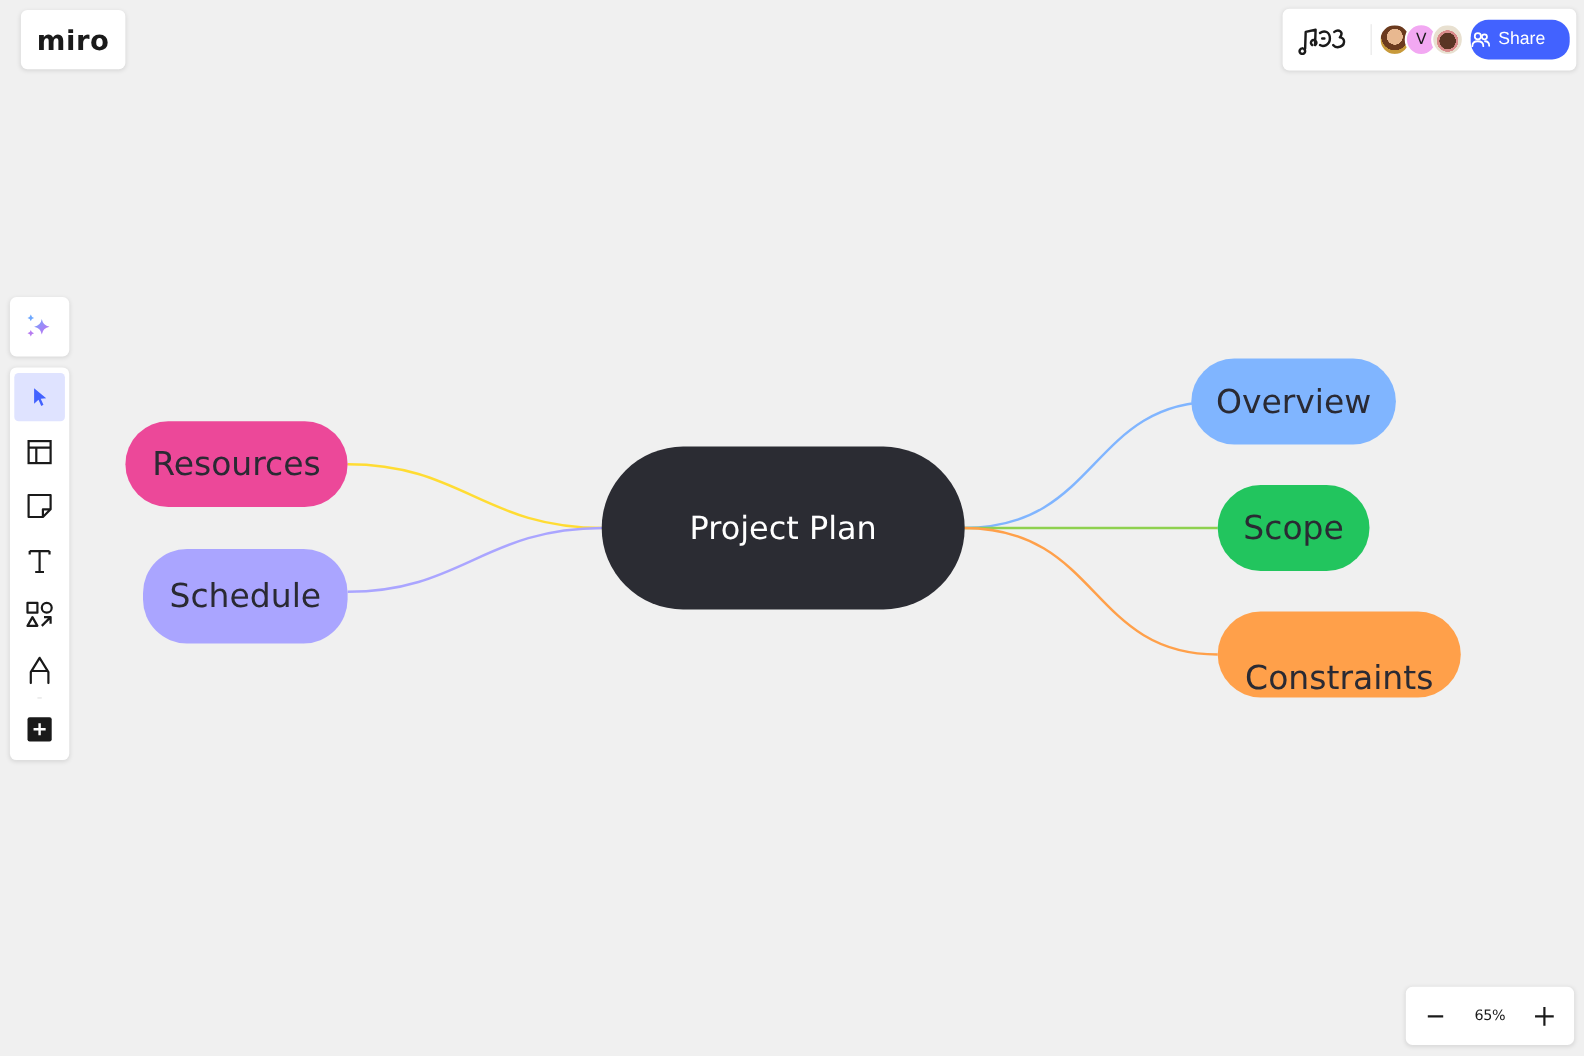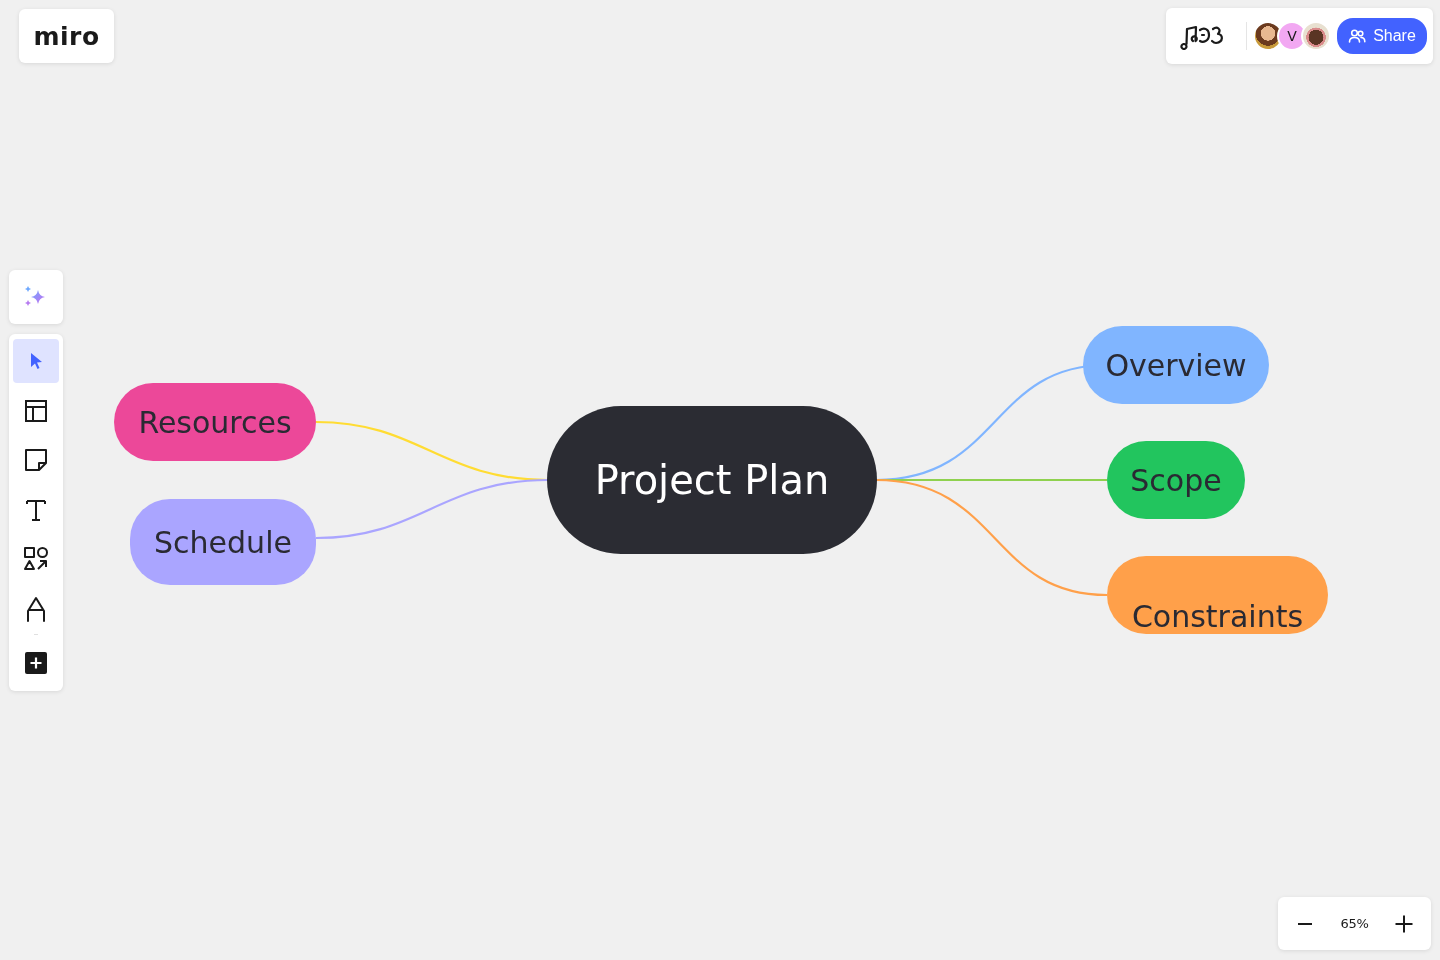--- a/index.html
+++ b/index.html
@@ -25,42 +25,42 @@
   .reactions { width: 80px; height: 100%; display:flex; align-items:center; justify-content:center; }
   .divider-v { width: 1px; height: 28px; background: #e5e5e5; }
   .avatars { display:flex; align-items:center; margin-left: 6px; }
   .avatar { width: 30px; height: 30px; border-radius: 50%; border: 2px solid #fff; margin-left: -6px; display:flex; align-items:center; justify-content:center; font-size: 14px; }
   .avatar:first-child { margin-left: 0; }
   .av1 { background: radial-gradient(circle at 50% 40%, #e8b890 0 35%, #6b3a1e 36% 60%, #c89a3a 61%); }
   .av2 { background: #f2a8f2; color:#1a1a1a; font-family: "DejaVu Sans", sans-serif; }
   .av3 { background: radial-gradient(circle at 50% 55%, #5a3524 0 38%, #d98b8b 39% 50%, #e8e0d0 51%); }
   .share-btn {
     margin-left: 6px; width: 90px; height: 36px; background: #4262ff; color: #fff; border-radius: 16px;
-    display:flex; align-items:center; justify-content:center; gap: 7px; font-size: 16px; cursor: pointer;
+    display:flex; align-items:center; justify-content:flex-start; gap: 7px; font-size: 16px; cursor: pointer;
   }
 
   
   .ai-panel { left: 9px; top: 270px; width: 54px; height: 54px; display:flex; align-items:center; justify-content:center; }
   .tools-panel { left: 9px; top: 334px; width: 54px; height: 357px; padding-top: 5px; display:flex; flex-direction:column; align-items:center; }
   .tool { width: 46px; height: 44px; border-radius: 4px; display:flex; align-items:center; justify-content:center; margin-bottom: 5.5px; cursor:pointer; }
   .tool.active { background: #dfe3ff; }
   .tool-sep { width: 4px; height: 1px; background:#e0e0e0; margin: -2px 0 6px 0; }
 
   
   .zoom-panel { left: 1278px; top: 897px; width: 153px; height: 53px; display:flex; align-items:center; justify-content:space-between; padding: 0 14px; }
   .zoom-btn { width: 26px; height: 26px; display:flex; align-items:center; justify-content:center; cursor:pointer; }
   .zoom-level { font-size: 13px; color: #1a1a1a; font-family: "DejaVu Sans", sans-serif; letter-spacing: -0.3px; }
 
   
   svg.connectors { position:absolute; left:0; top:0; width:1440px; height:960px; pointer-events:none; }
   .node {
     position: absolute; border-radius: 40px; display:flex; align-items:center; justify-content:center;
     font-family: "DejaVu Sans", sans-serif; font-size: 30px; color: #2a2a33; cursor: pointer;
   }
-  .node.root { border-radius: 74px; color: #ffffff; font-size: 40px; }
+  .node.root { border-radius: 74px; color: #ffffff; font-size: 29px; }
 </style>
 </head>
 <body>
 
 <svg class="connectors" viewBox="0 0 1440 960">
   <path d="M548 480 C 440 480, 420 422, 316 422" stroke="#ffdc33" stroke-width="2.2" fill="none"></path>
   <path d="M548 480 C 440 480, 420 538, 316 538" stroke="#aaa5ff" stroke-width="2.2" fill="none"></path>
   <path d="M876 480 C 1000 480, 990 365, 1107 365" stroke="#80b5ff" stroke-width="2.2" fill="none"></path>
   <path d="M876 480 L 1107 480" stroke="#8fd14f" stroke-width="2.2" fill="none"></path>
   <path d="M876 480 C 1000 480, 990 595, 1107 595" stroke="#ffa04a" stroke-width="2.2" fill="none"></path>

